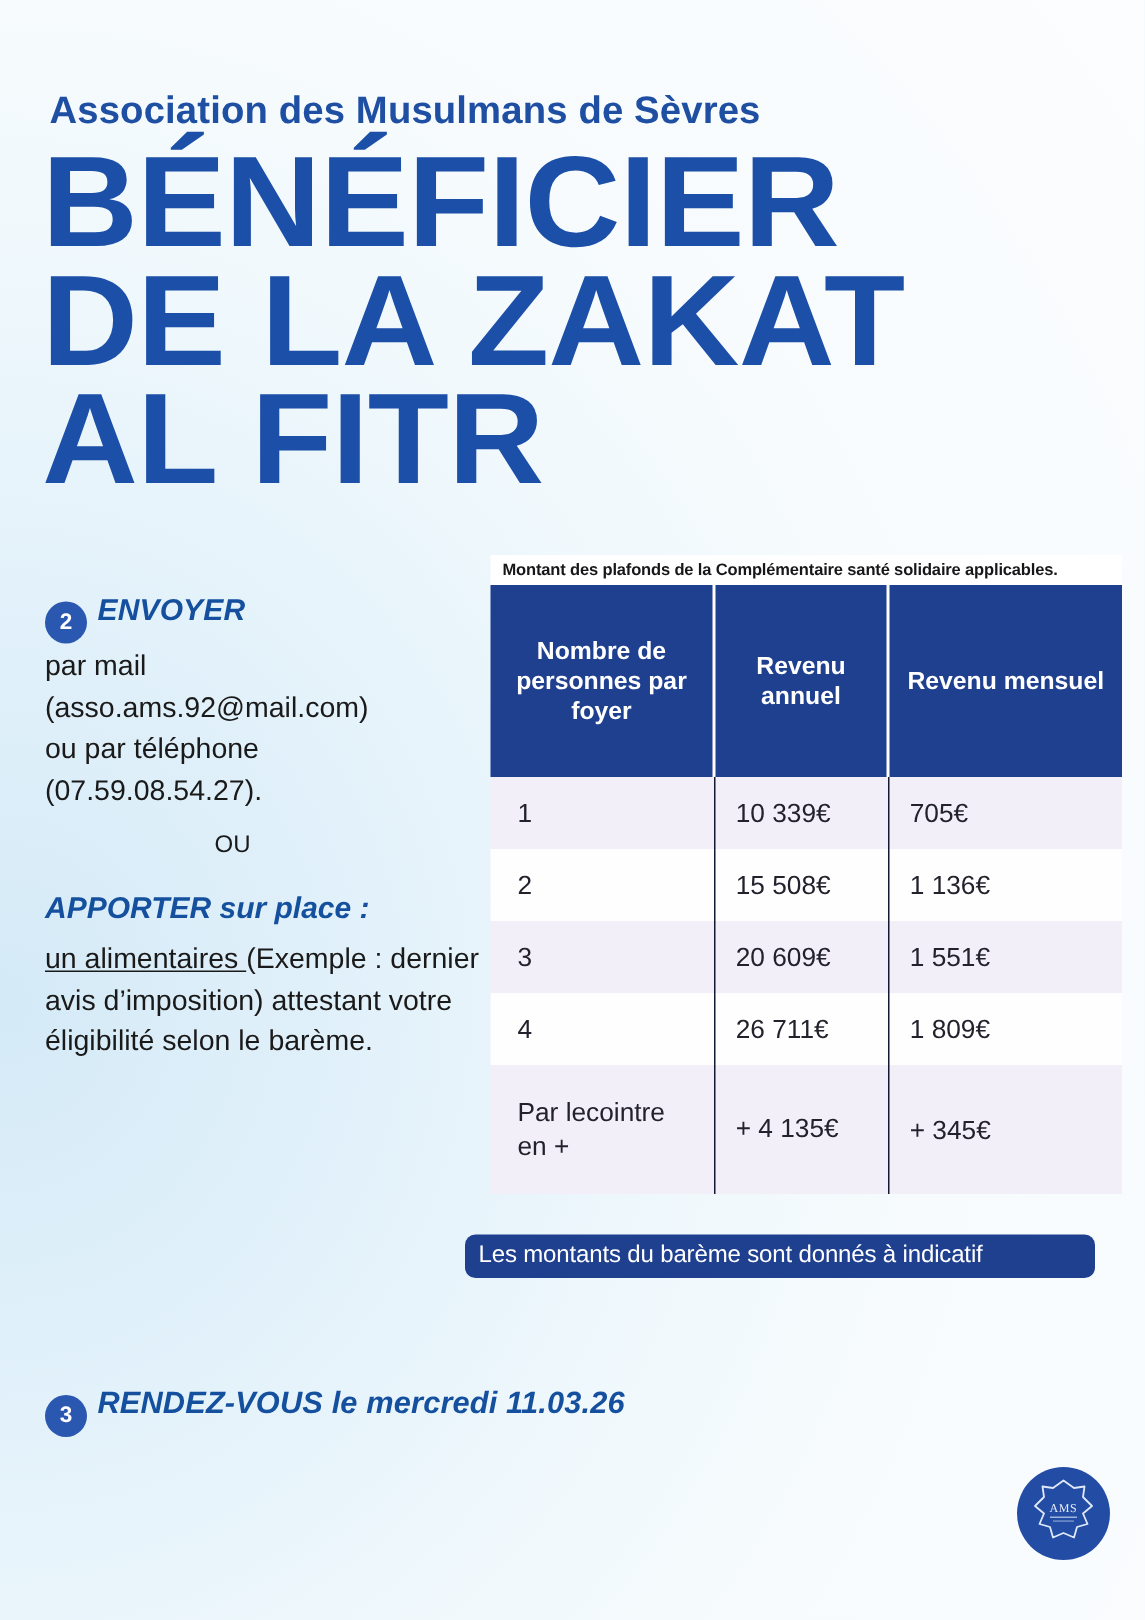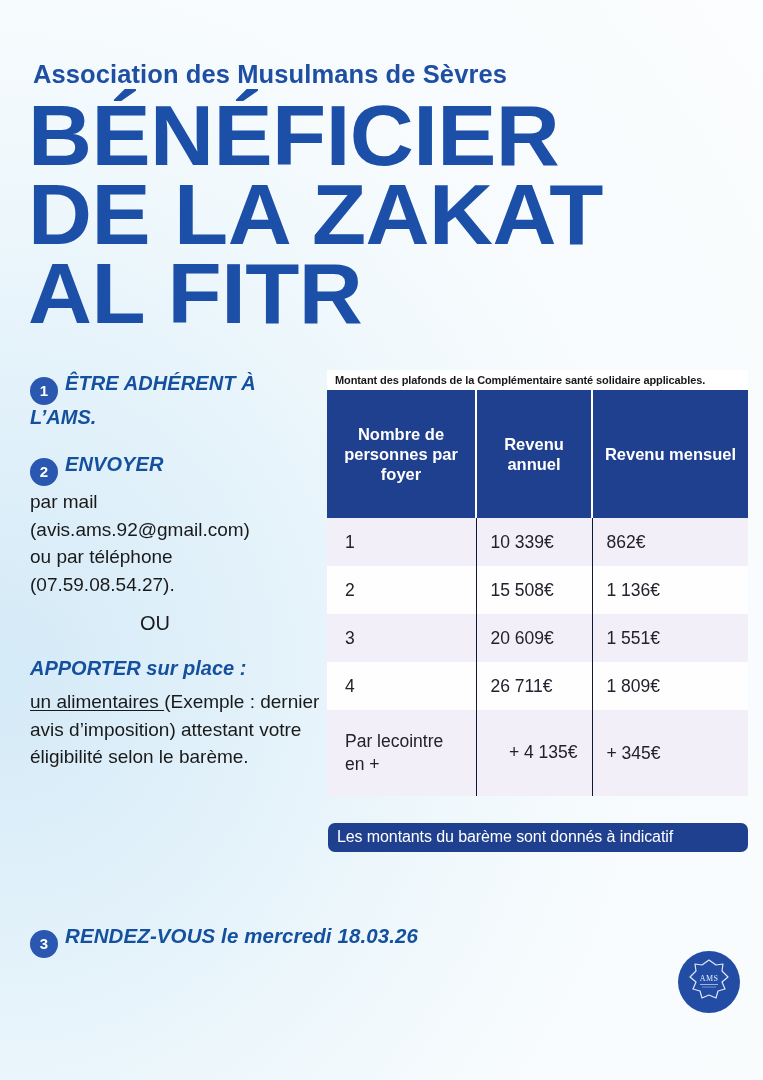--- a/index.html
+++ b/index.html
@@ -109,21 +109,21 @@
   }
 
   .body-text {
     font-size: 19px;
     line-height: 1.45;
     color: #1a1a1a;
     margin: 2px 0 0 0;
   }
 
   .ou {
-    font-size: 20px;
+    font-size: 16px;
     color: #1a1a1a;
     text-align: center;
     margin: 14px 0 0 0;
     padding-right: 42px;
   }
 
   .apporter {
     font-size: 20px;
     font-weight: 700;
     font-style: italic;
@@ -189,29 +189,29 @@
     padding-left: 18px;
   }
   table.scale tbody tr.odd td { background: #f2eff8; }
   table.scale tbody tr.even td { background: #fefeff; }
   table.scale tbody tr.last td {
     height: 86px;
     vertical-align: middle;
     background: #f2eff8;
   }
   table.scale tbody tr.last td.c0 { line-height: 1.32; }
-  table.scale tbody tr.last td.c1 { line-height: 1.32; text-align: right; }
+  table.scale tbody tr.last td.c1 { line-height: 1.32; }
 
   col.c-label { width: 149px; }
   col.c-annual { width: 116px; }
   col.c-month { width: 156px; }
 
   .note-pill {
     position: absolute;
-    left: 328px;
+    left: 310px;
     top: 823px;
     width: 402px;
     background: #1f3f8f;
     color: #ffffff;
     border-radius: 7px;
     font-size: 16px;
     padding: 5px 9px 6px 9px;
     white-space: nowrap;
     letter-spacing: -0.1px;
   }
@@ -227,21 +227,21 @@
   .bottom .body-text {
     font-size: 19px;
     line-height: 1.45;
     margin-top: 3px;
   }
 
   
   .logo {
     position: absolute;
     left: 678px;
-    top: 951px;
+    top: 978px;
     width: 62px;
     height: 62px;
   }
   .logo svg { display: block; }
 </style>
 </head>
 <body>
 
 <div id="poster">
 
@@ -249,34 +249,28 @@
 
   <div class="headline">
     <span class="hl-line">BÉNÉFICIER</span>
     <span class="hl-line">DE LA ZAKAT</span>
     <span class="hl-line">AL FITR</span>
   </div>
 
   <div class="left-col">
 
 
-    <div class="step">
-      <span class="step-head">
-        <span class="badge">1</span><span class="step-title">ÊTRE ADHÉRENT À</span>
-      </span>
-      <span class="step-title-cont">L’AMS.</span>
-    </div>
 
     <div class="step" style="margin-top:24px;">
       <span class="step-head">
         <span class="badge">2</span><span class="step-title">ENVOYER</span>
       </span>
       <p class="body-text">
         <span>par mail</span><br>
-        <span>(avis.ams.92@gmail.com)</span><br>
+        <span>(asso.ams.92@mail.com)</span><br>
         <span>ou par téléphone</span><br>
         <span>(07.59.08.54.27).</span>
       </p>
     </div>
 
     <p class="ou">OU</p>
 
     <p class="apporter"><span class="plain">APPORTER</span><span> sur place :</span></p>
 
     <p class="body-text"><span class="underline-phrase">un alimentaires </span><span>(Exemple : dernier avis d’imposition) attestant votre éligibilité selon le barème.</span></p>
@@ -294,21 +288,21 @@
         <tr>
           <th>Nombre de personnes par foyer</th>
           <th>Revenu annuel</th>
           <th>Revenu mensuel</th>
         </tr>
       </thead>
       <tbody>
         <tr class="odd">
           <td class="c0">1</td>
           <td class="c1">10 339€</td>
-          <td class="c2">862€</td>
+          <td class="c2">705€</td>
         </tr>
         <tr class="even">
           <td class="c0">2</td>
           <td class="c1">15 508€</td>
           <td class="c2">1 136€</td>
         </tr>
         <tr class="odd">
           <td class="c0">3</td>
           <td class="c1">20 609€</td>
           <td class="c2">1 551€</td>
@@ -324,21 +318,21 @@
           <td class="c2">+ 345€</td>
         </tr>
       </tbody>
     </table>
   </div>
 
   <div class="note-pill">Les montants du barème sont donnés à indicatif</div>
 
   <div class="bottom">
     <span class="step-head">
-      <span class="badge">3</span><span class="step-title">RENDEZ-VOUS le mercredi 18.03.26</span>
+      <span class="badge">3</span><span class="step-title">RENDEZ-VOUS le mercredi 11.03.26</span>
     </span>
   </div>
 
   <div class="logo">
     <svg width="62" height="62" viewBox="0 0 62 62">
       <circle cx="31" cy="31" r="31" fill="#234da4"></circle>
       <path d="M31 9 L38 14 L45 13 L44 20 L50 26 L44 31 L47 38 L40 40 L38 47 L31 44 L24 47 L22 40 L15 38 L18 31 L12 26 L18 20 L17 13 L24 14 Z" fill="none" stroke="#dfe8f7" stroke-width="1.2" stroke-linejoin="round"></path>
       <text x="31" y="30" text-anchor="middle" font-family="'Liberation Serif', serif" font-size="8" fill="#e8eefb" letter-spacing="0.4">AMS</text>
       <rect x="22" y="33" width="18" height="1" fill="#c9d8f0" opacity="0.75"></rect>
       <rect x="24" y="35.6" width="14" height="0.9" fill="#c9d8f0" opacity="0.55"></rect>

